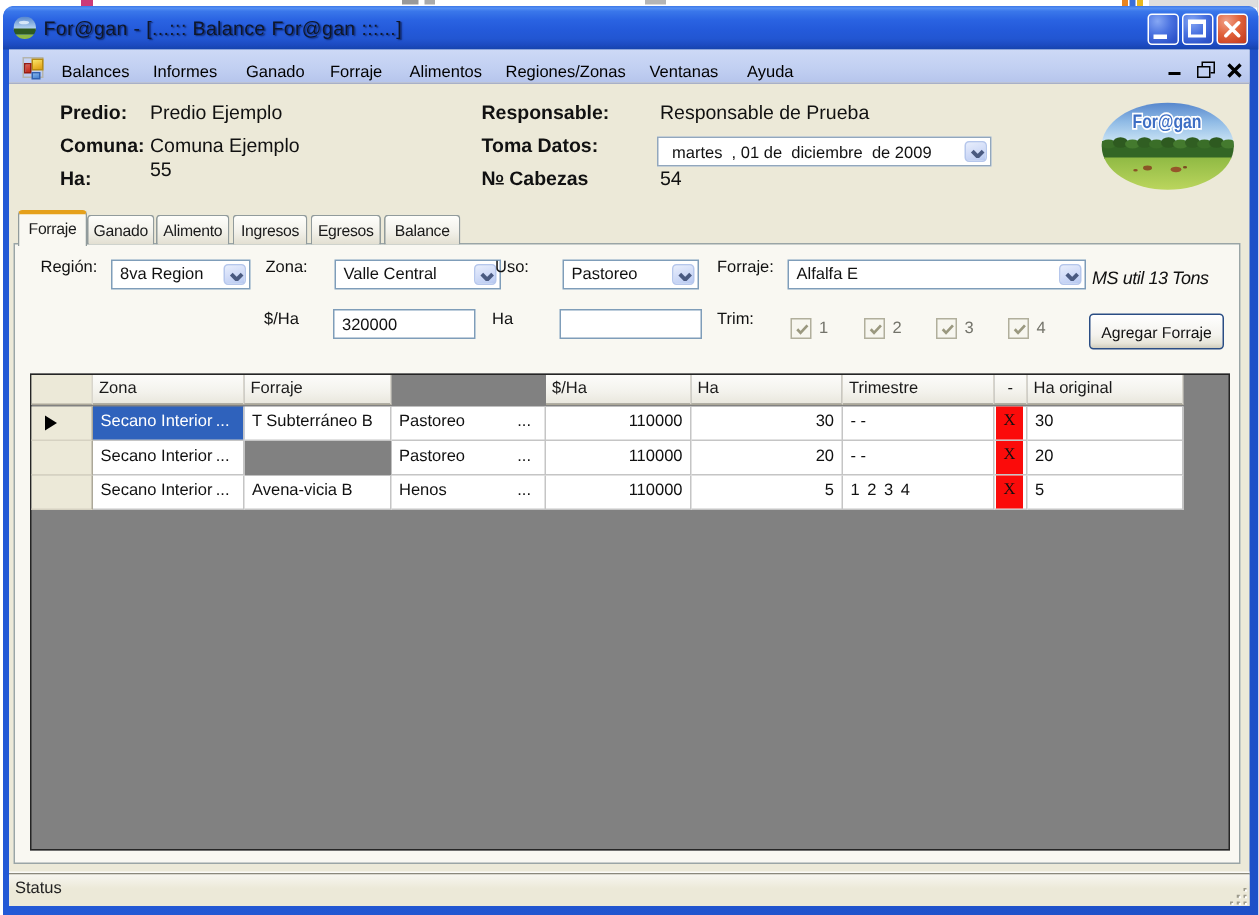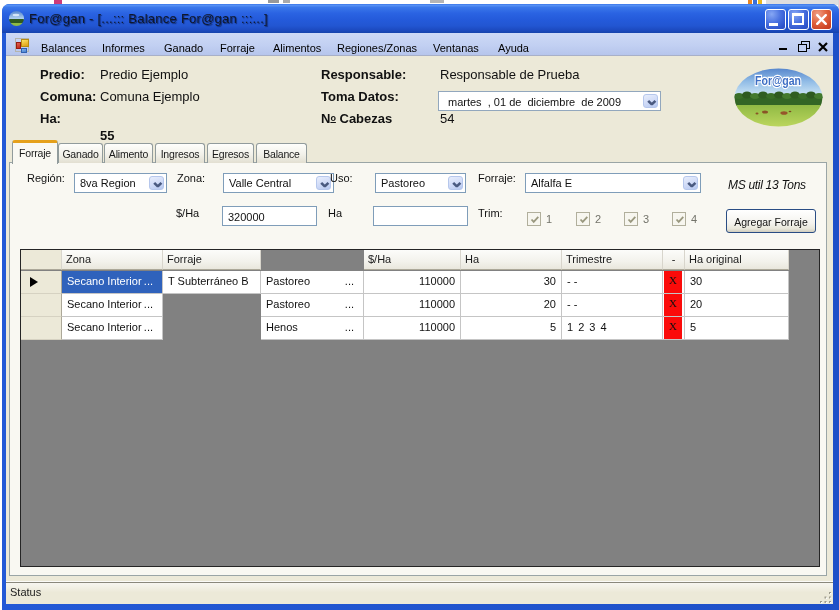--- a/index.html
+++ b/index.html
@@ -103,21 +103,21 @@
 <div class="abs" style="left:798px;top:44px;width:9px;height:8px;border:1px solid #000;background:#c2d0f2;"></div>
 <svg class="abs" style="left:817px;top:41px;" width="12" height="12" viewBox="0 0 12 12">
   <path d="M2 2 L10 10 M10 2 L2 10" stroke="#000" stroke-width="2.2"></path>
 </svg>
 
 <div class="hlbl" style="left:40px;top:67px;">Predio:</div>
 <div class="hval" style="left:100px;top:67px;">Predio Ejemplo</div>
 <div class="hlbl" style="left:40px;top:89px;">Comuna:</div>
 <div class="hval" style="left:100px;top:89px;">Comuna Ejemplo</div>
 <div class="hlbl" style="left:40px;top:111px;">Ha:</div>
-<div class="hval" style="left:100px;top:128px;font-weight:bold;">55</div>
+<div class="hval" style="left:100px;top:105px;">55</div>
 <div class="hlbl" style="left:321px;top:67px;">Responsable:</div>
 <div class="hval" style="left:440px;top:67px;">Responsable de Prueba</div>
 <div class="hlbl" style="left:321px;top:89px;">Toma Datos:</div>
 <div class="hlbl" style="left:321px;top:111px;">N<span style="font-size:9px;text-decoration:underline;vertical-align:2px;">o</span> Cabezas</div>
 <div class="hval" style="left:440px;top:111px;">54</div>
 
 <div class="abs" style="left:438px;top:91px;width:223px;height:20px;background:#fff;border:1px solid #92a7bd;">
   <div class="abs" style="left:9px;top:4px;font-size:11px;color:#111;white-space:nowrap;">martes&nbsp; , 01 de&nbsp; diciembre&nbsp; de 2009</div>
   <div class="cbtn">
       <svg width="15" height="10" viewBox="0 0 15 10">
@@ -194,21 +194,21 @@
 <div class="flbl" style="left:330px;top:172px;">Uso:</div>
 <div class="combo" style="left:375px;top:173px;width:91px;">
   <div class="txt">Pastoreo</div>
   <div class="cbtn">
       <svg width="15" height="10" viewBox="0 0 15 10">
     <path d="M3.2 2.8 L6.8 6.4 L10.4 2.8" fill="none" stroke="#4a5a80" stroke-width="2.6" stroke-linecap="butt" stroke-linejoin="bevel"></path>
   </svg>
     </div>
 </div>
 <div class="flbl" style="left:478px;top:172px;">Forraje:</div>
-<div class="combo" style="left:525px;top:173px;width:176px;">
+<div class="combo" style="left:525px;top:173px;width:199px;">
   <div class="txt">Alfalfa E</div>
   <div class="cbtn">
       <svg width="15" height="10" viewBox="0 0 15 10">
     <path d="M3.2 2.8 L6.8 6.4 L10.4 2.8" fill="none" stroke="#4a5a80" stroke-width="2.6" stroke-linecap="butt" stroke-linejoin="bevel"></path>
   </svg>
     </div>
 </div>
 <div class="flbl" style="left:728px;top:178px;font-style:italic;font-size:12px;letter-spacing:-0.3px;">MS util 13 Tons</div>
 
 <div class="flbl" style="left:176px;top:207px;">$/Ha</div>
@@ -277,20 +277,21 @@
   <div class="gc num" style="left:343px;top:44px;width:97px;">110000</div>
   <div class="gc num" style="left:440px;top:44px;width:101px;">20</div>
   <div class="gc" style="left:541px;top:44px;width:101px;">- -</div>
   <div class="gc" style="left:642px;top:44px;width:22px;padding:0;">
       <div style="position:absolute;left:1px;top:0;width:18px;height:22px;background:#fb0b0a;"></div>
       <span style="position:absolute;left:6px;top:3px;font-family:'Liberation Serif',serif;font-size:11px;color:#111;">X</span>
     </div>
   <div class="gc" style="left:664px;top:44px;width:104px;">20</div>
 
   <div class="gc" style="left:41px;top:67px;width:101px;">Secano Interior<span class="dots">...</span></div>
+  <div class="gc" style="left:142px;top:67px;width:98px;">Avena-vicia B</div>
   <div class="gc" style="left:240px;top:67px;width:103px;">Henos<span class="dots">...</span></div>
   <div class="gc num" style="left:343px;top:67px;width:97px;">110000</div>
   <div class="gc num" style="left:440px;top:67px;width:101px;">5</div>
   <div class="gc" style="left:541px;top:67px;width:101px;"><span style="word-spacing:2px;">1 2 3 4</span></div>
   <div class="gc" style="left:642px;top:67px;width:22px;padding:0;">
       <div style="position:absolute;left:1px;top:0;width:18px;height:22px;background:#fb0b0a;"></div>
       <span style="position:absolute;left:6px;top:3px;font-family:'Liberation Serif',serif;font-size:11px;color:#111;">X</span>
     </div>
   <div class="gc" style="left:664px;top:67px;width:104px;">5</div>
 </div>

